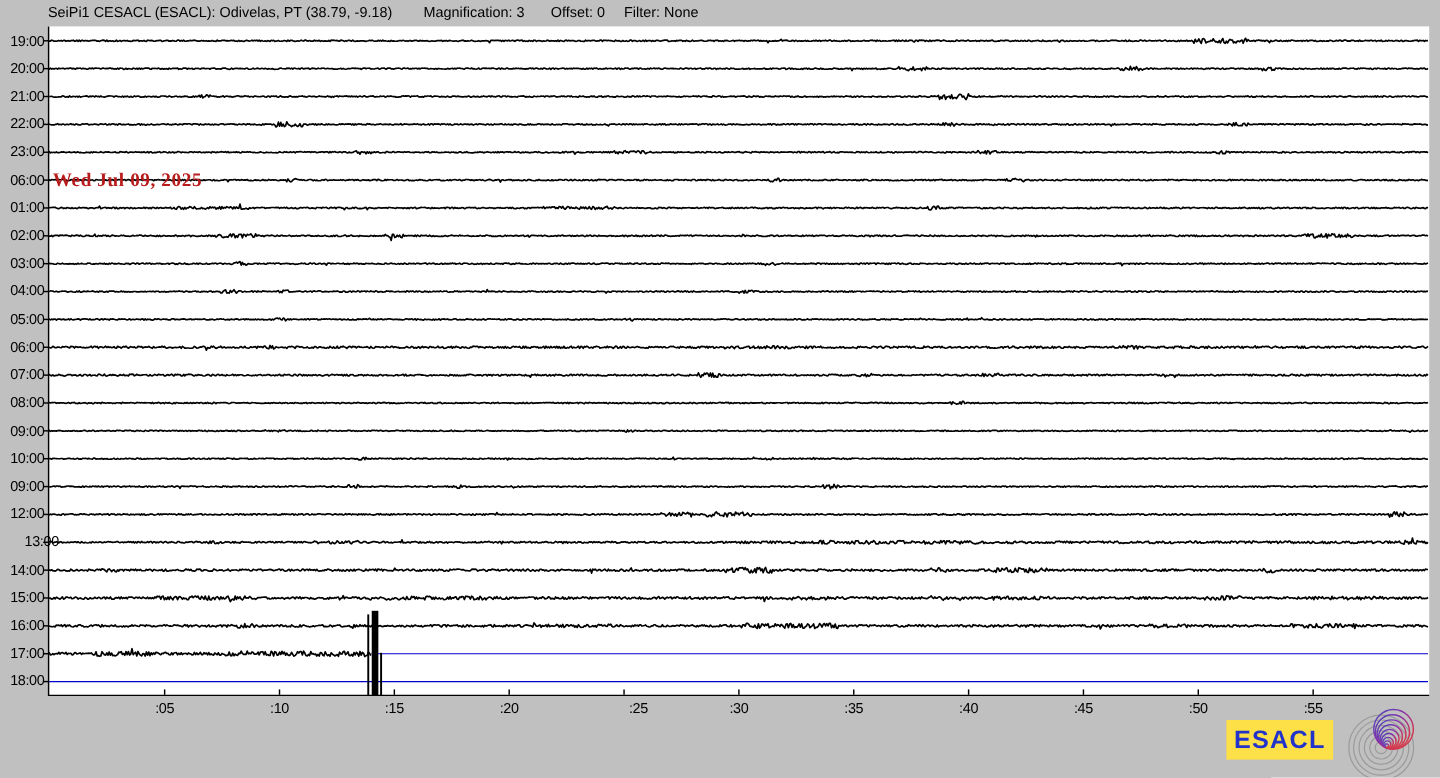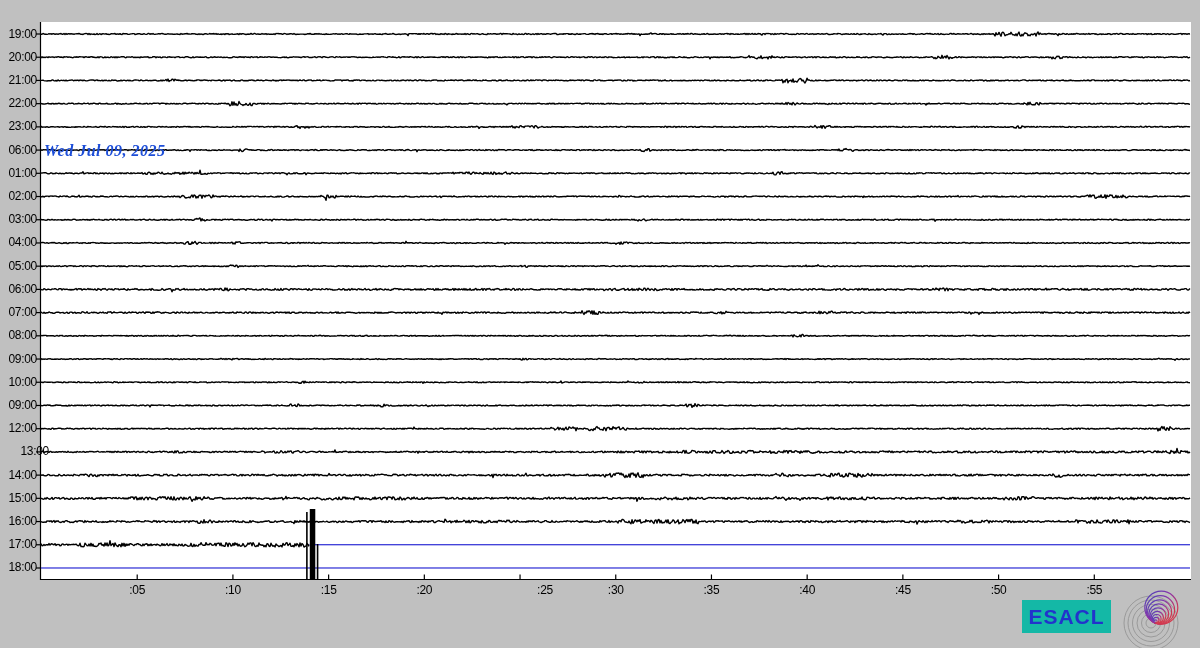--- a/index.html
+++ b/index.html
@@ -26,30 +26,37 @@
     position:absolute;width:34px;text-align:center;top:583px;
     font-size:12px;color:#000;letter-spacing:-0.3px;
   }
   .date-label{
     position:absolute;left:44px;top:142px;
     font-family:"Liberation Serif", serif;font-weight:bold;font-size:16px;
     letter-spacing:0.5px;white-space:pre;
   }
   .esacl-box{
     position:absolute;left:1022px;top:600px;width:89px;height:33px;
-    background:#14b8a6;display:flex;align-items:center;justify-content:center;
+    background:#fde047;display:flex;align-items:center;justify-content:center;
     font-size:21px;font-weight:bold;letter-spacing:1px;
   }
   .spiral-logo{position:absolute;left:1122px;top:590px;}
 </style>
 </head>
 <body>
 
 <div class="screen">
 
+  <div class="header">
+    <span id="station">SeiPi1 CESACL (ESACL):</span>
+    <span id="location">Odivelas, PT (38.79, -9.18)</span>
+    <span id="magnif">Magnification: 3</span>
+    <span id="offset">Offset: 0</span>
+    <span id="filter">Filter: None</span>
+  </div>
 
   <svg id="heli-svg" width="1200" height="648">
       <rect x="40" y="22" width="1151" height="558" fill="#ffffff"></rect>
       <line x1="40.5" y1="22" x2="40.5" y2="580" stroke="#000" stroke-width="1.2"></line>
       <line x1="40" y1="579.5" x2="1191" y2="579.5" stroke="#000" stroke-width="1.2"></line>
       <line x1="36" y1="34" x2="41" y2="34" stroke="#000" stroke-width="1.2"></line>
       <line x1="36" y1="57.217" x2="41" y2="57.217" stroke="#000" stroke-width="1.2"></line>
       <line x1="36" y1="80.434" x2="41" y2="80.434" stroke="#000" stroke-width="1.2"></line>
       <line x1="36" y1="103.651" x2="41" y2="103.651" stroke="#000" stroke-width="1.2"></line>
       <line x1="36" y1="126.868" x2="41" y2="126.868" stroke="#000" stroke-width="1.2"></line>
@@ -137,30 +144,30 @@
       <div class="hour-label" style="top: 490.84px;">15:00</div>
       <div class="hour-label" style="top: 514.057px;">16:00</div>
       <div class="hour-label" style="top: 537.274px;">17:00</div>
       <div class="hour-label" style="top: 560.491px;">18:00</div>
     </div>
   <div id="minute-axis">
       <div class="minute-label" style="left: 120.208px;">:05</div>
       <div class="minute-label" style="left: 215.917px;">:10</div>
       <div class="minute-label" style="left: 311.625px; text-align: center;">:15</div>
       <div class="minute-label" style="left: 407.333px;">:20</div>
-      <div class="minute-label" style="left: 528px;">:25</div>
+      <div class="minute-label" style="left: 515px;">:25</div>
       <div class="minute-label" style="left: 598.75px;">:30</div>
       <div class="minute-label" style="left: 694.458px;">:35</div>
       <div class="minute-label" style="left: 790.167px;">:40</div>
       <div class="minute-label" style="left: 885.875px;">:45</div>
       <div class="minute-label" style="left: 981.583px;">:50</div>
       <div class="minute-label" style="left: 1077.29px;">:55</div>
     </div>
 
-  <div class="date-label" style="color: #1d4ed8; font-style: italic;">Wed Jul 09, 2025</div>
+  <div class="date-label" style="color: #b91c1c;">Wed Jul 09, 2025</div>
 
   <div class="esacl-box" style="color: rgb(34, 51, 204);">ESACL</div>
 
   <svg class="spiral-logo" width="76" height="58" viewBox="0 0 76 58">
     <defs>
       <linearGradient id="sg" x1="0" y1="0" x2="1" y2="1">
         <stop offset="0" stop-color="#4545bb"></stop>
         <stop offset="0.4" stop-color="#8833aa"></stop>
         <stop offset="0.75" stop-color="#cc3355"></stop>
         <stop offset="1" stop-color="#dd4444"></stop>

